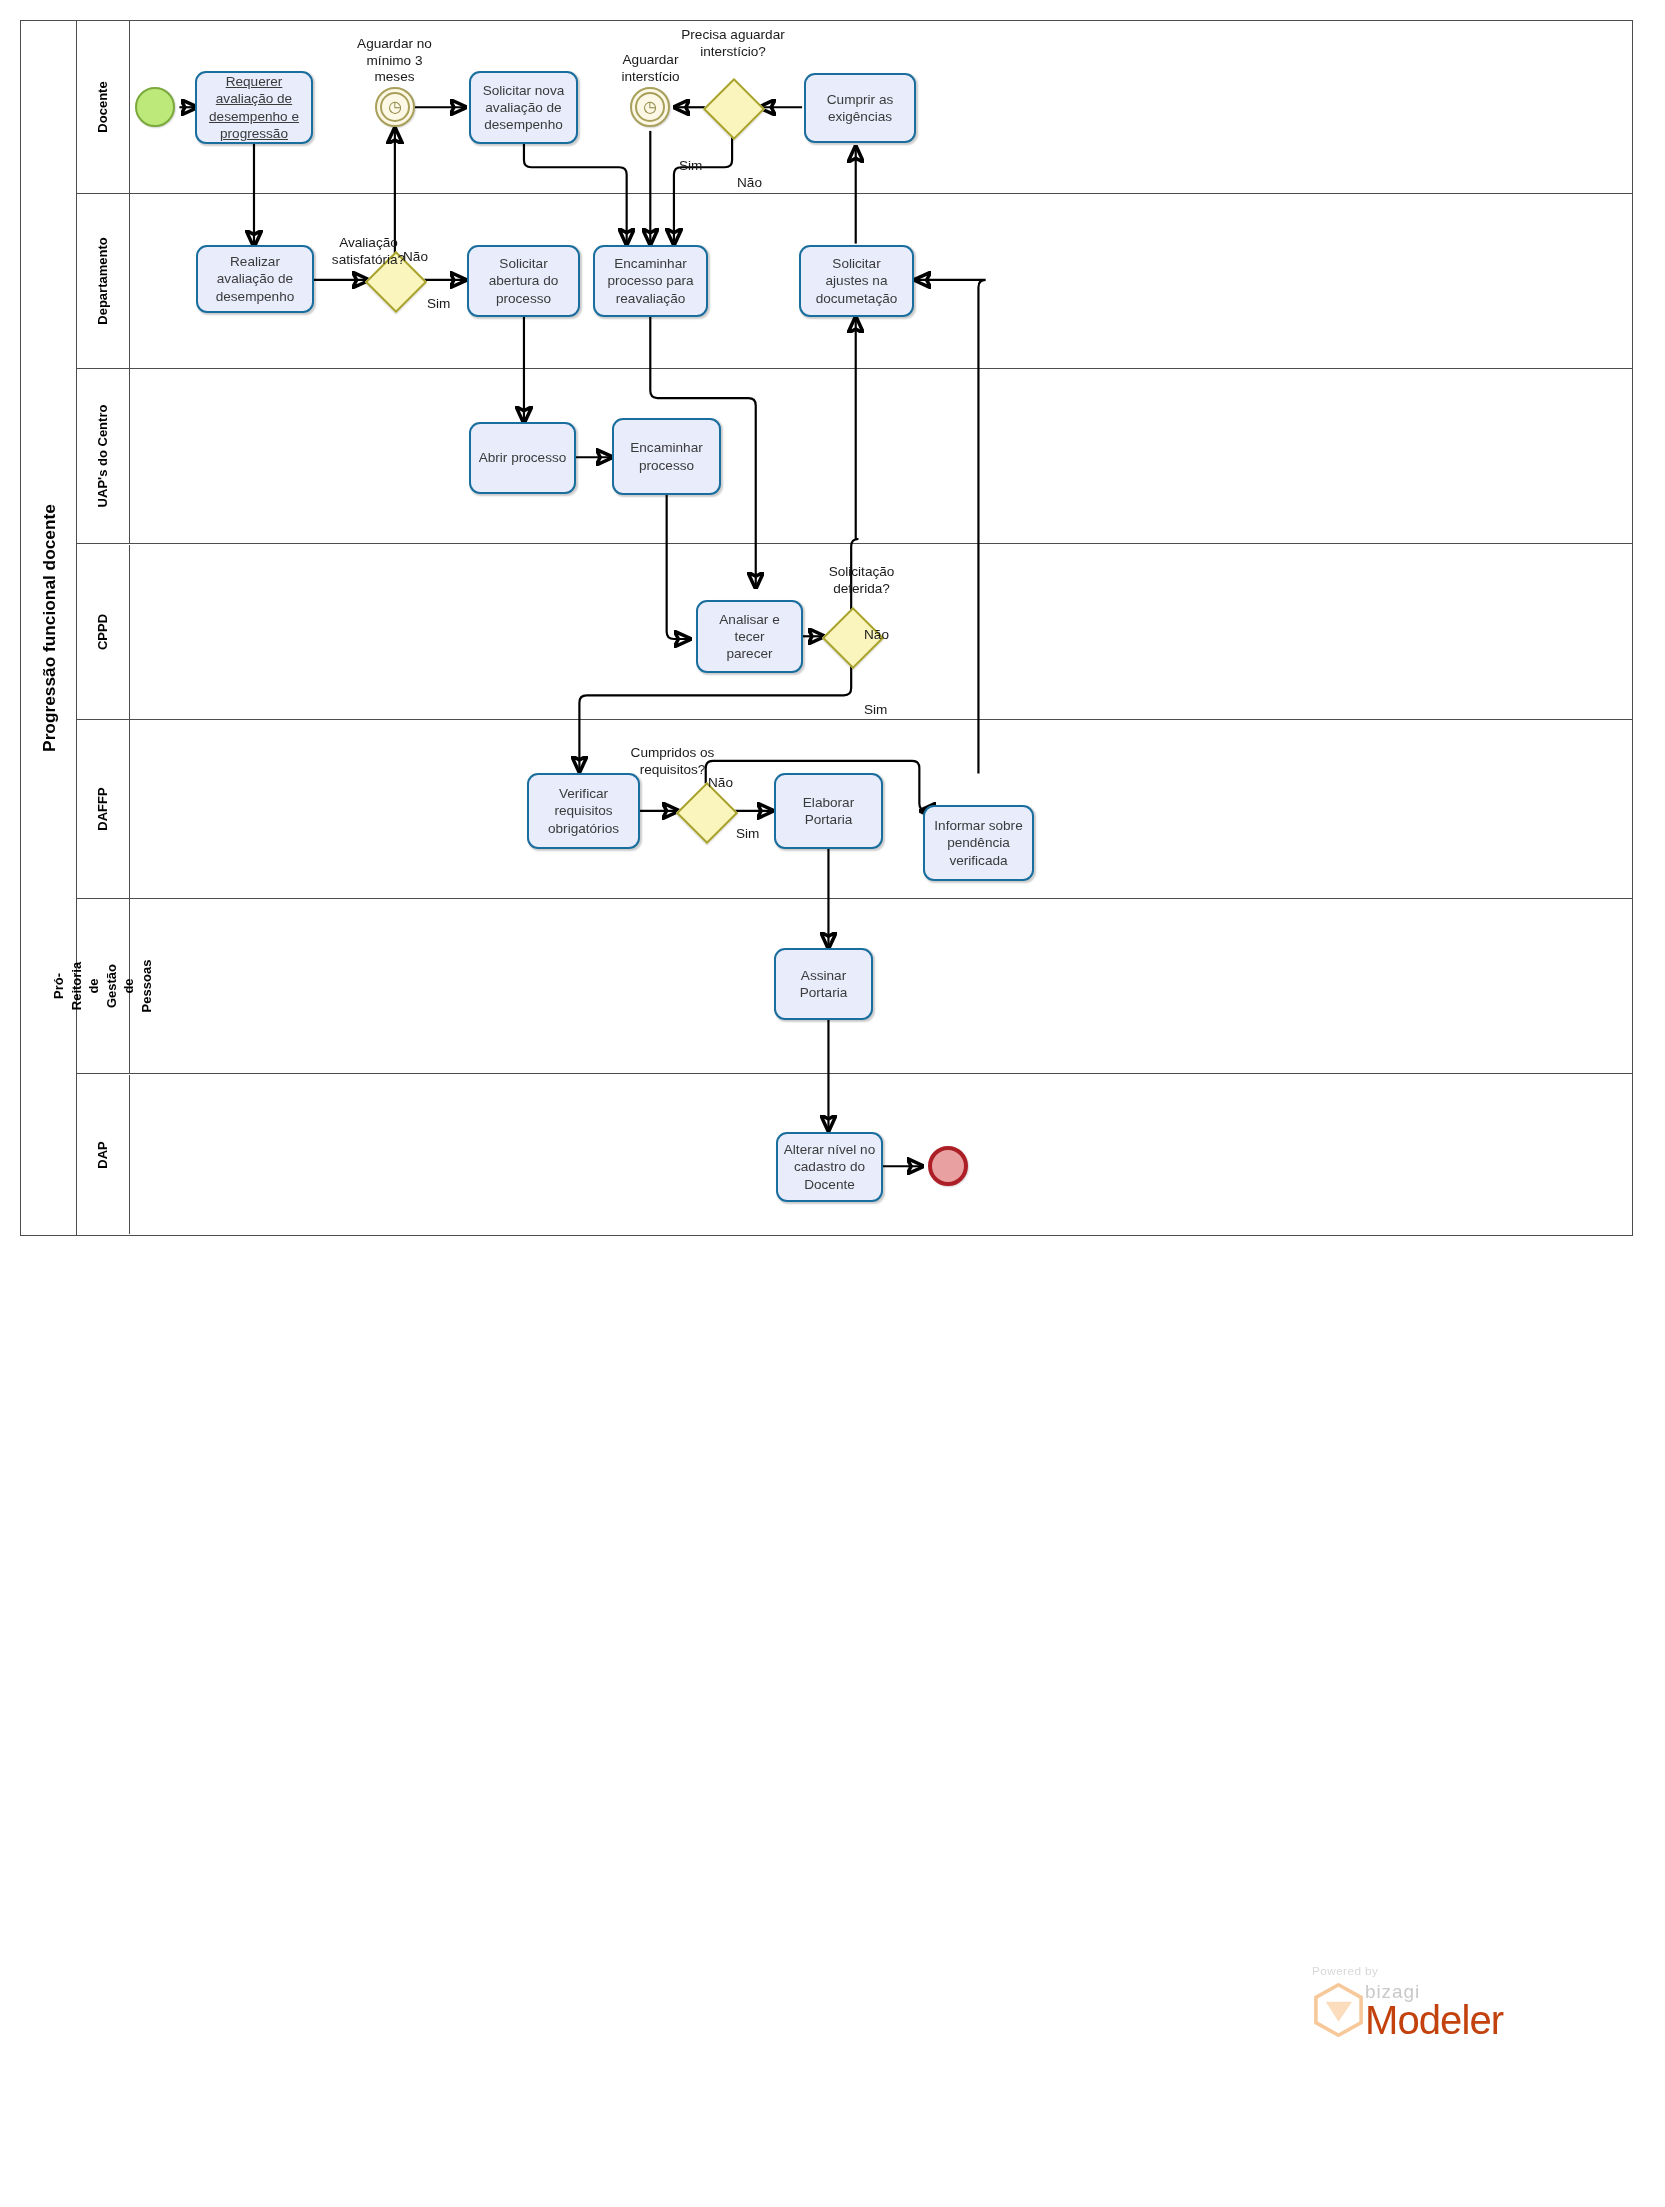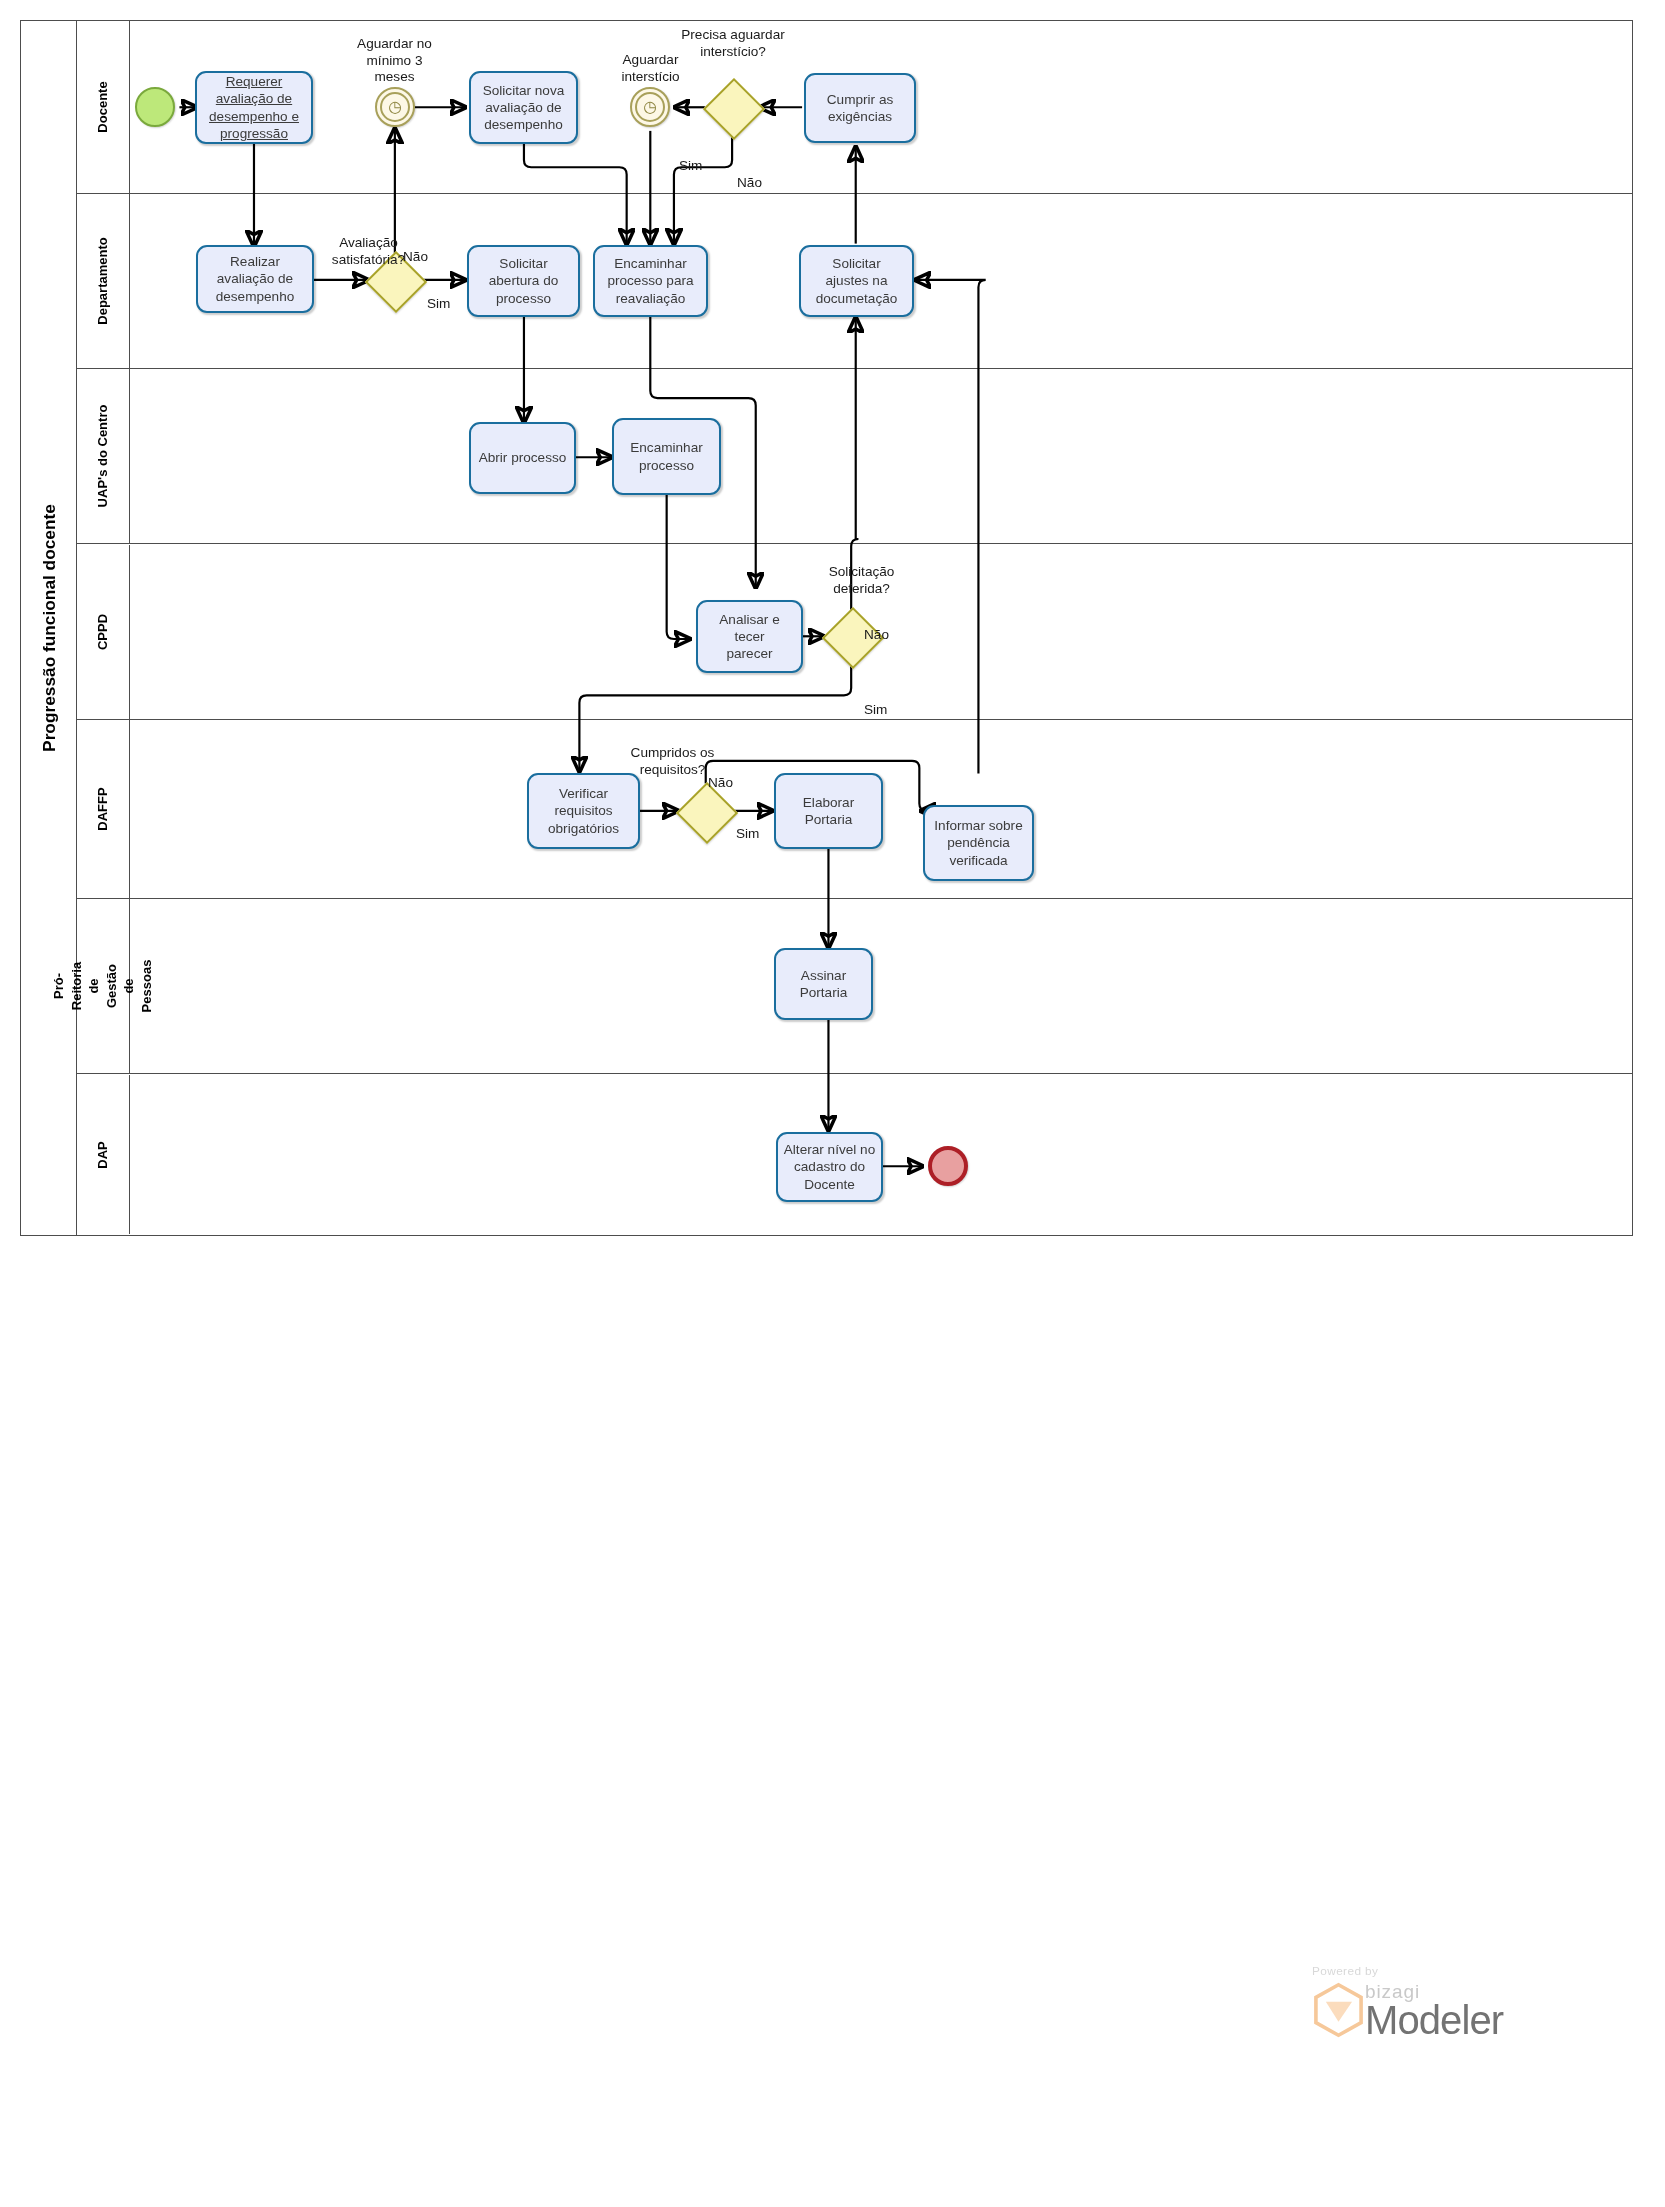--- a/index.html
+++ b/index.html
@@ -54,21 +54,21 @@
   
   #flows{position:absolute;left:0;top:0;width:1666px;height:2207px;pointer-events:none;}
   #flows path{fill:none;stroke:#000;stroke-width:2.4;}
 
   
   .logo{position:absolute;}
   .logo .pw{font-size:11.8px;color:#d8d8d8;letter-spacing:0.4px;}
   .logo .row{display:flex;gap:0;margin-top:3.6px;}
   .logo .hexwrap{width:53px;height:56px;position:relative;}
   .logo .txt .b{font-size:19px;color:#c9c9c9;letter-spacing:0.9px;line-height:1;}
-  .logo .txt .m{font-size:40px;color:#737373;line-height:.95;letter-spacing:-0.9px;}
+  .logo .txt .m{font-size:40px;color:#c2410c;line-height:.95;letter-spacing:-0.9px;}
 </style>
 </head>
 <body>
 
 <div id="canvas">
 
   <div class="pool" style="left:20px;top:20px;width:1613px;height:1216px;">
     <div class="pool-header">
       <div class="pool-title">Progressão funcional docente</div>
     </div>

